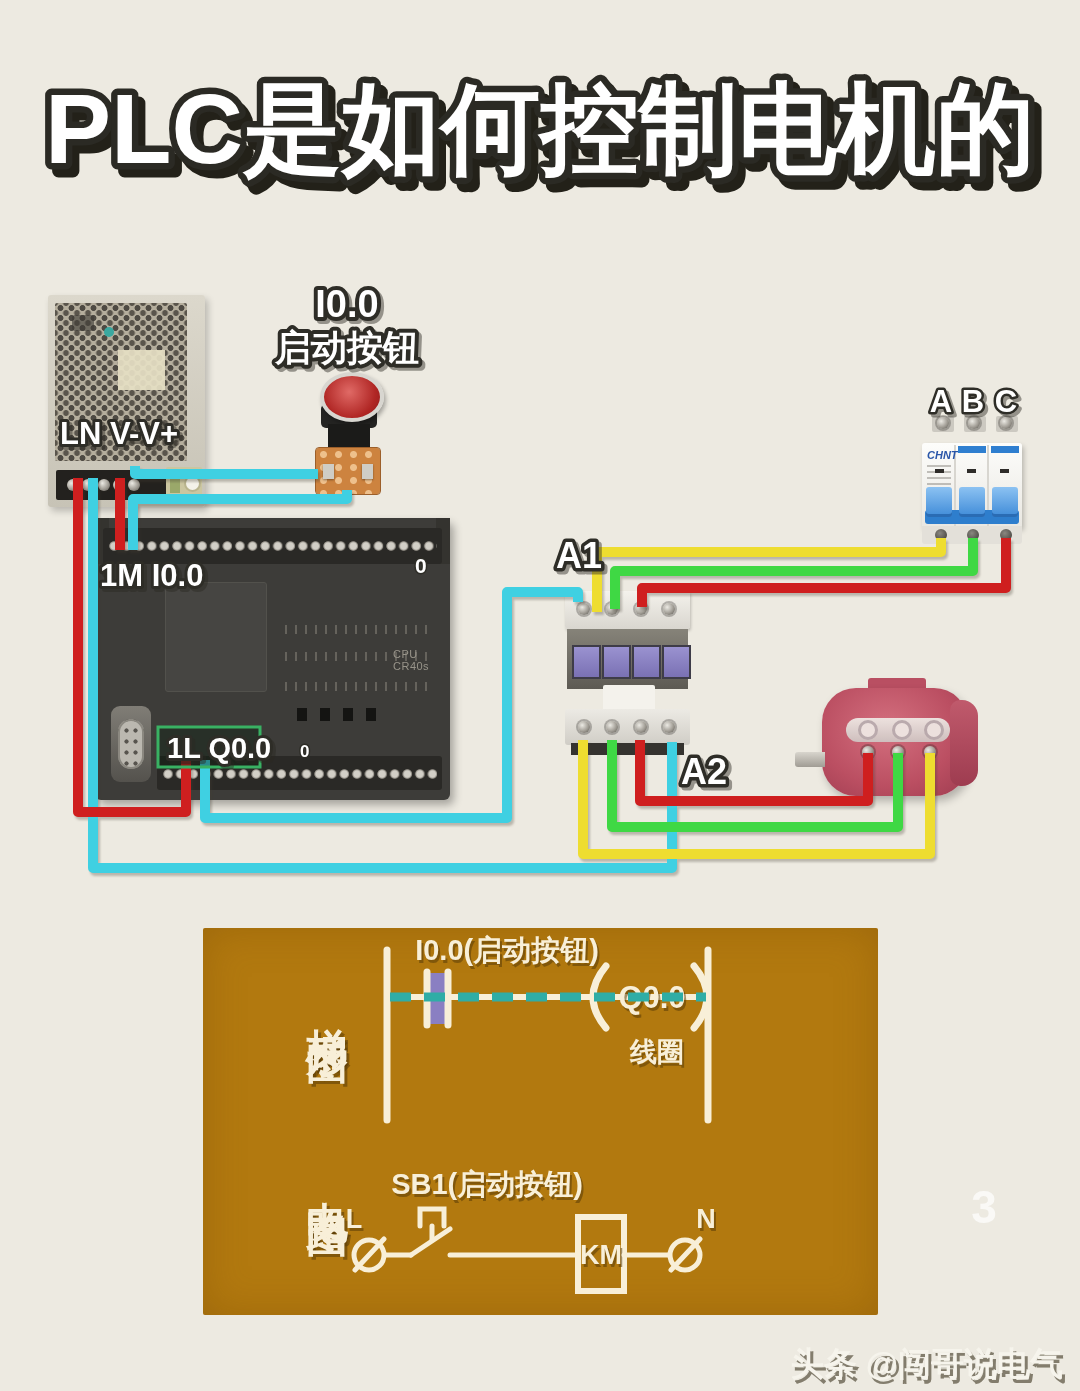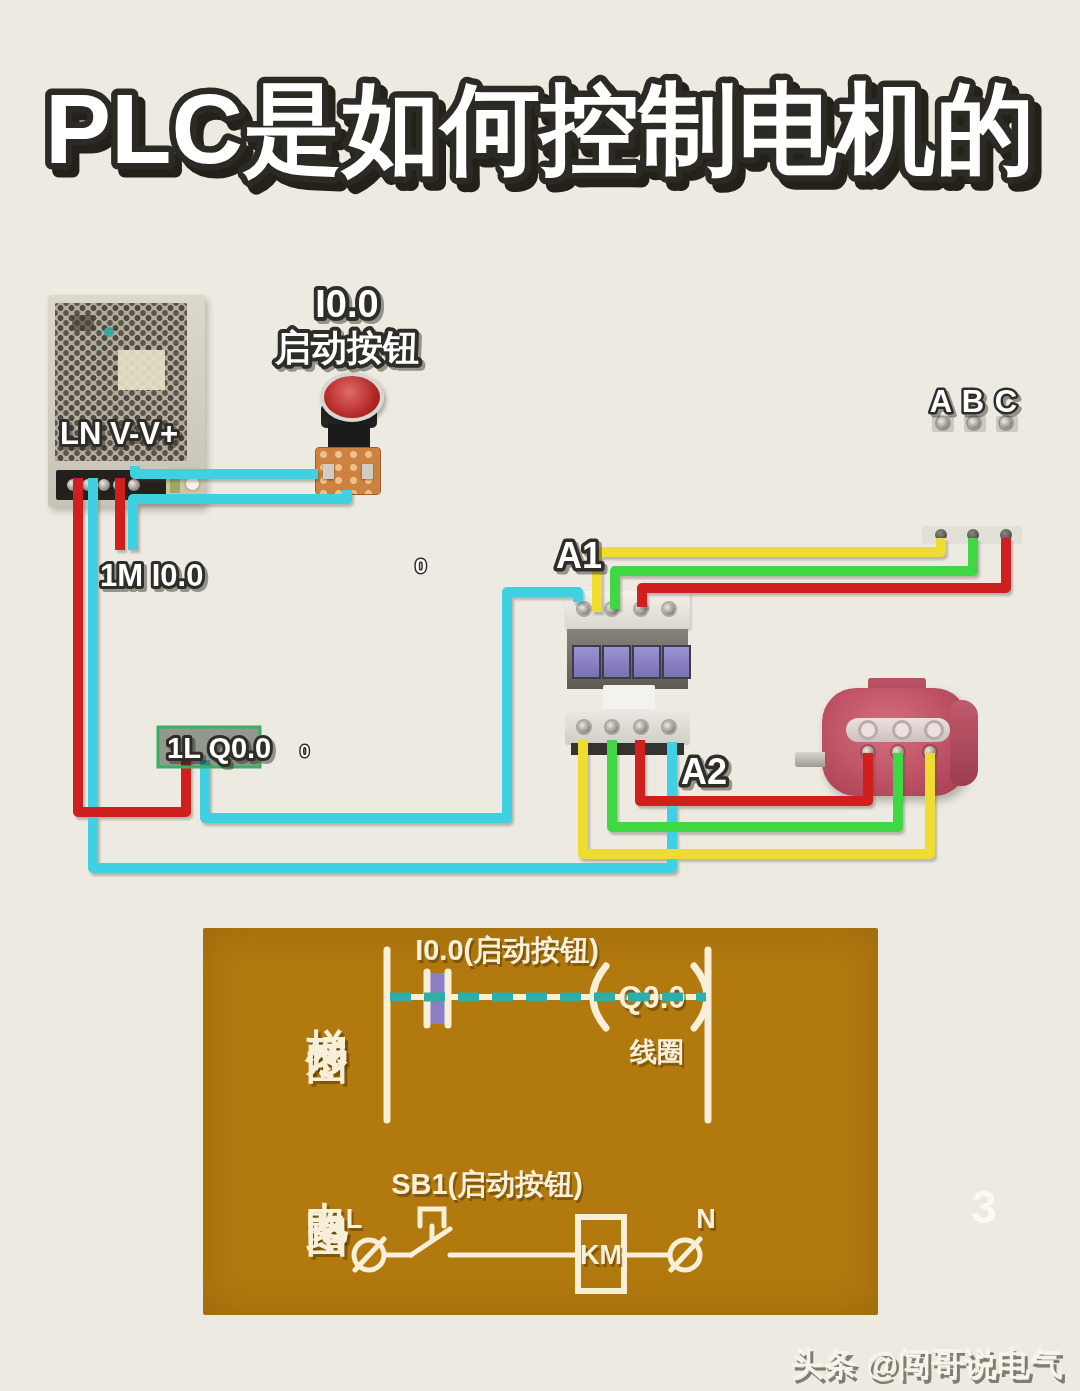--- a/index.html
+++ b/index.html
@@ -143,27 +143,62 @@
   <div>
     <div class="abs pb-flange"></div>
     <div class="abs pb-cap"></div>
     <div class="abs pb-body"></div>
     <div class="abs pb-block">
       <span class="pb-contact" style="left:7px;top:16px;"></span>
       <span class="pb-contact" style="left:46px;top:16px;"></span>
     </div>
   </div>
 
+  <div class="abs plc">
+    <div class="plc-wing" style="left:0;top:0;"></div>
+    <div class="plc-wing" style="right:0;top:0;"></div>
+    <div class="plc-topstrip">
+      <div class="rowscrews"></div>
+    </div>
+    <div class="plc-panel"></div>
+    <div class="plc-marks" style="left:190px;top:107px;width:150px;"></div>
+    <div class="plc-marks" style="left:190px;top:134px;width:150px;"></div>
+    <div class="plc-marks" style="left:190px;top:164px;width:150px;"></div>
+    <div class="plc-cpu">CPU CR40s</div>
+    <div class="plc-db9">
+      <div class="db9-inner"></div>
+    </div>
+    <div class="plc-vents"></div>
+    <div class="plc-pegs"></div>
+    <div class="plc-botstrip">
+      <div class="rowscrews"></div>
+    </div>
+  </div>
 
   <div class="brk-bracket" style="left:932px;top:416px;"></div>
   <div class="brk-bracket" style="left:964px;top:416px;"></div>
   <div class="brk-bracket" style="left:996px;top:416px;"></div>
   <span class="screw" style="left:937px;top:417px;"></span>
   <span class="screw" style="left:968px;top:417px;"></span>
   <span class="screw" style="left:1000px;top:417px;"></span>
+  <div class="abs breaker">
+    <div class="brk-sep" style="left:32px;"></div>
+    <div class="brk-sep" style="left:65px;"></div>
+    <div class="brk-brand">CHNT</div>
+    <div class="brk-accent" style="left:36px;"></div>
+    <div class="brk-accent" style="left:69px;"></div>
+    <div class="brk-text"></div>
+    <div class="brk-dash" style="left:13px;"></div>
+    <div class="brk-dash" style="left:45px;"></div>
+    <div class="brk-dash" style="left:78px;"></div>
+    <div class="brk-bar"></div>
+    <div class="brk-tab" style="left:4px;"></div>
+    <div class="brk-tab" style="left:37px;"></div>
+    <div class="brk-tab" style="left:70px;"></div>
+  </div>
   <div class="abs brk-botstrip">
     <span class="screw-dark" style="left:13px;top:3px;"></span>
     <span class="screw-dark" style="left:45px;top:3px;"></span>
     <span class="screw-dark" style="left:78px;top:3px;"></span>
   </div>
 
   <div>
     <div class="abs ct-top">
       <span class="screw" style="left:13px;top:12px;"></span>
       <span class="screw" style="left:41px;top:12px;"></span>

